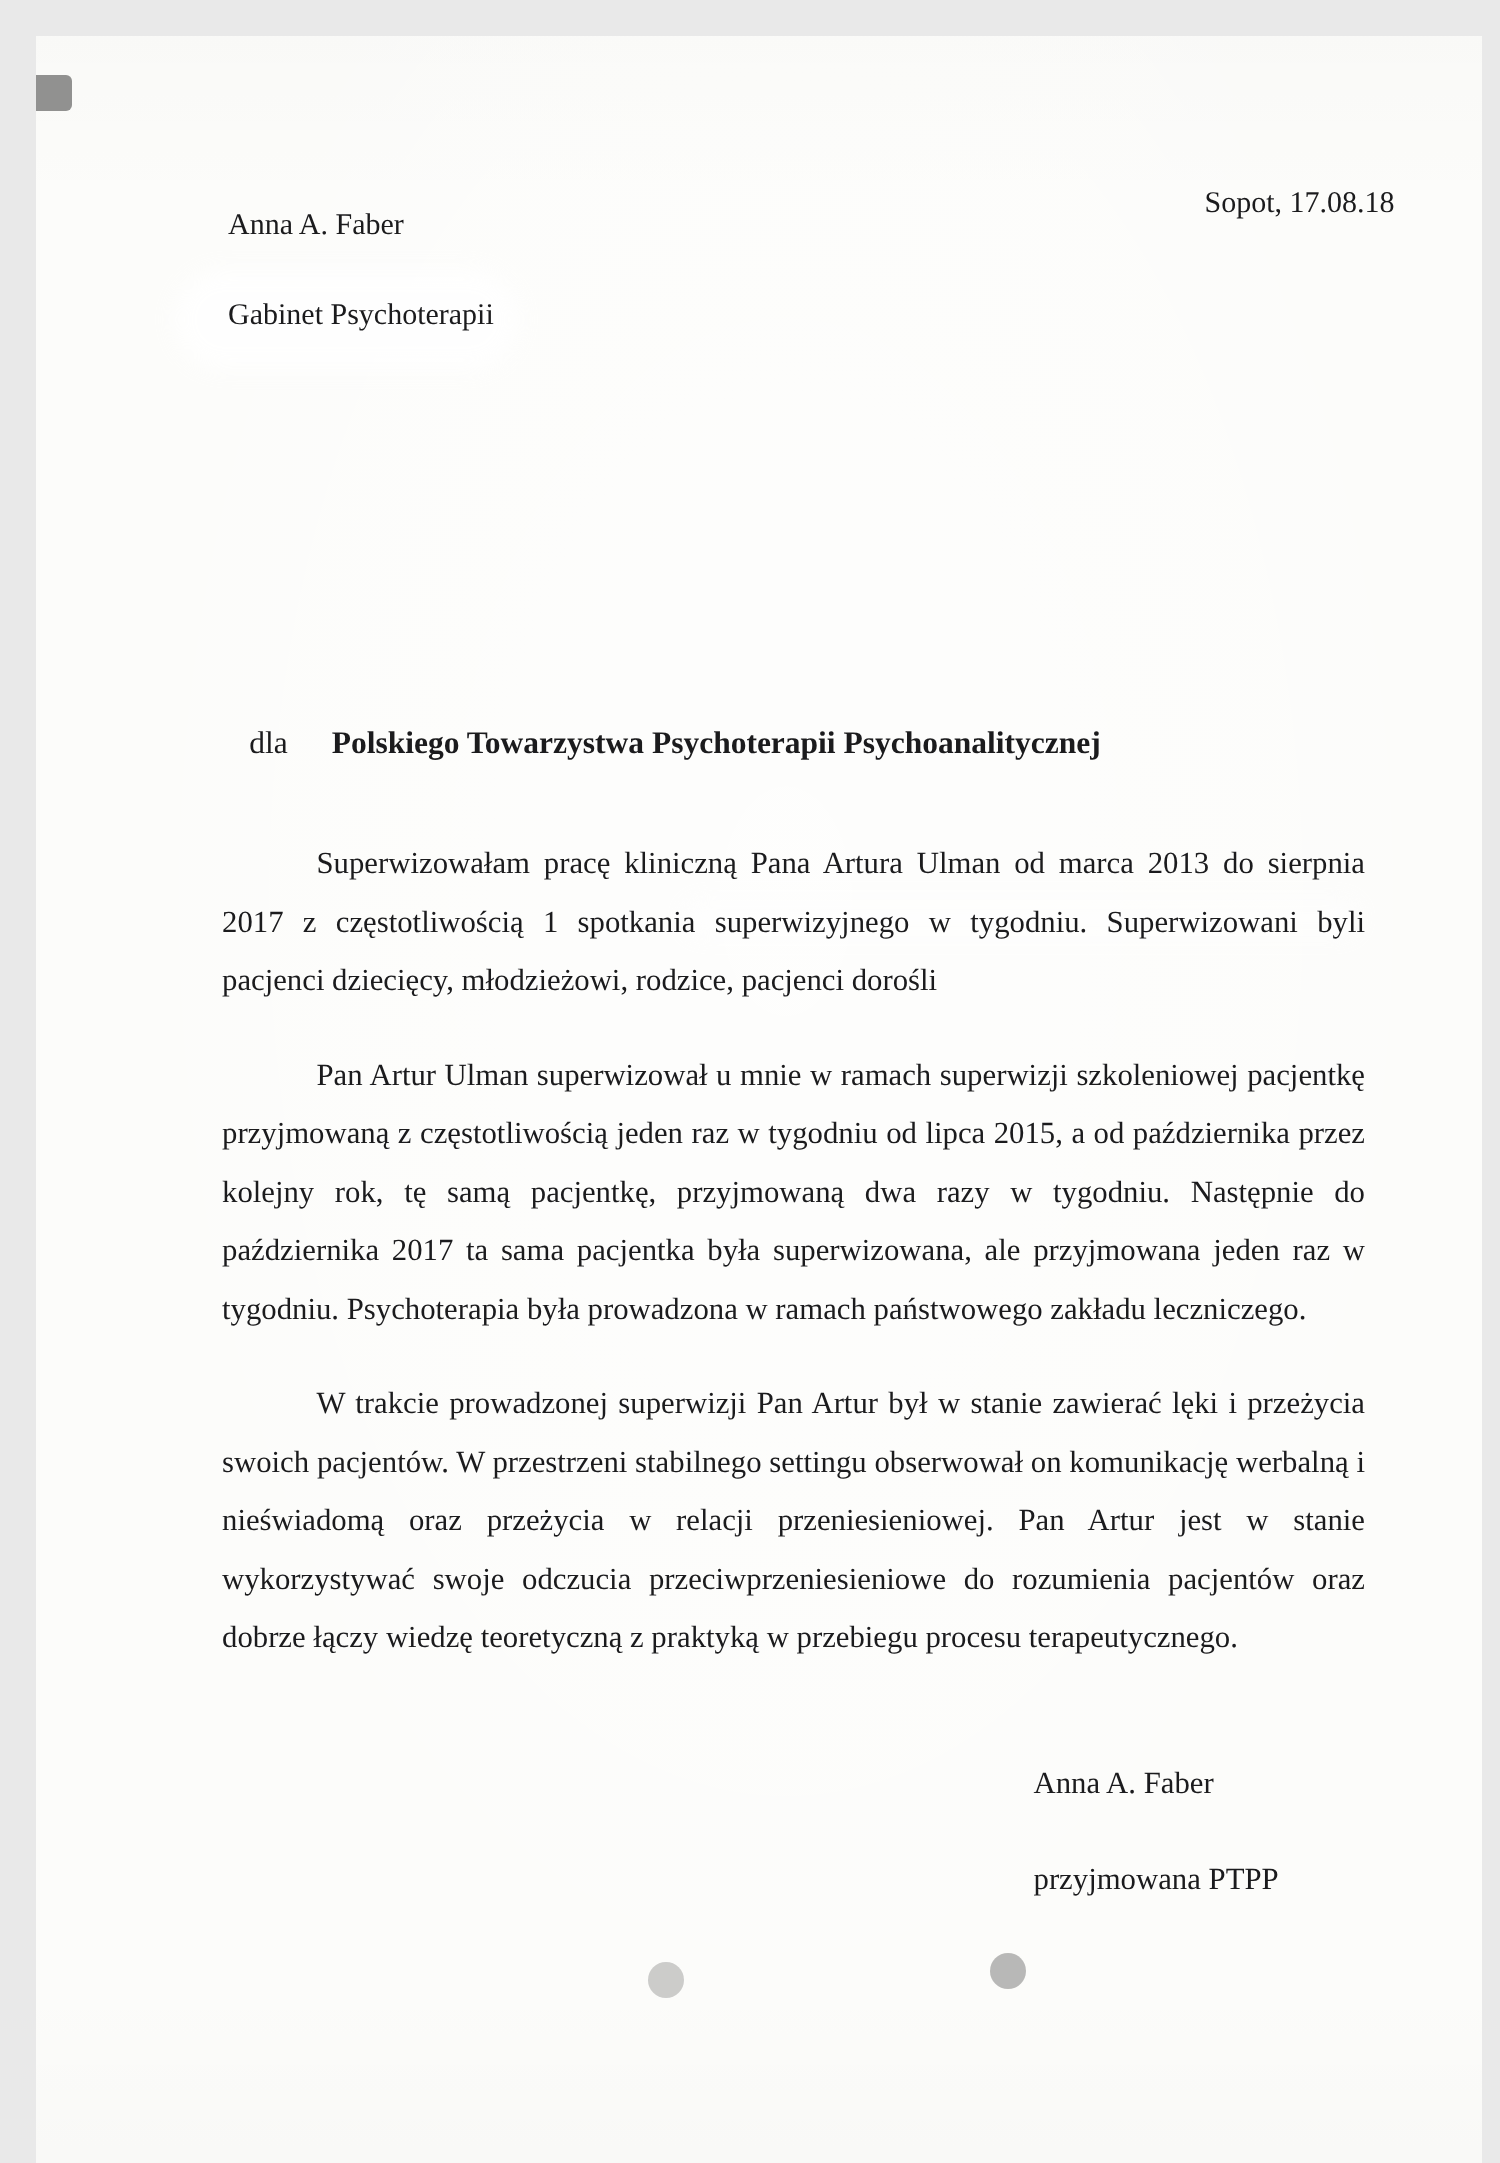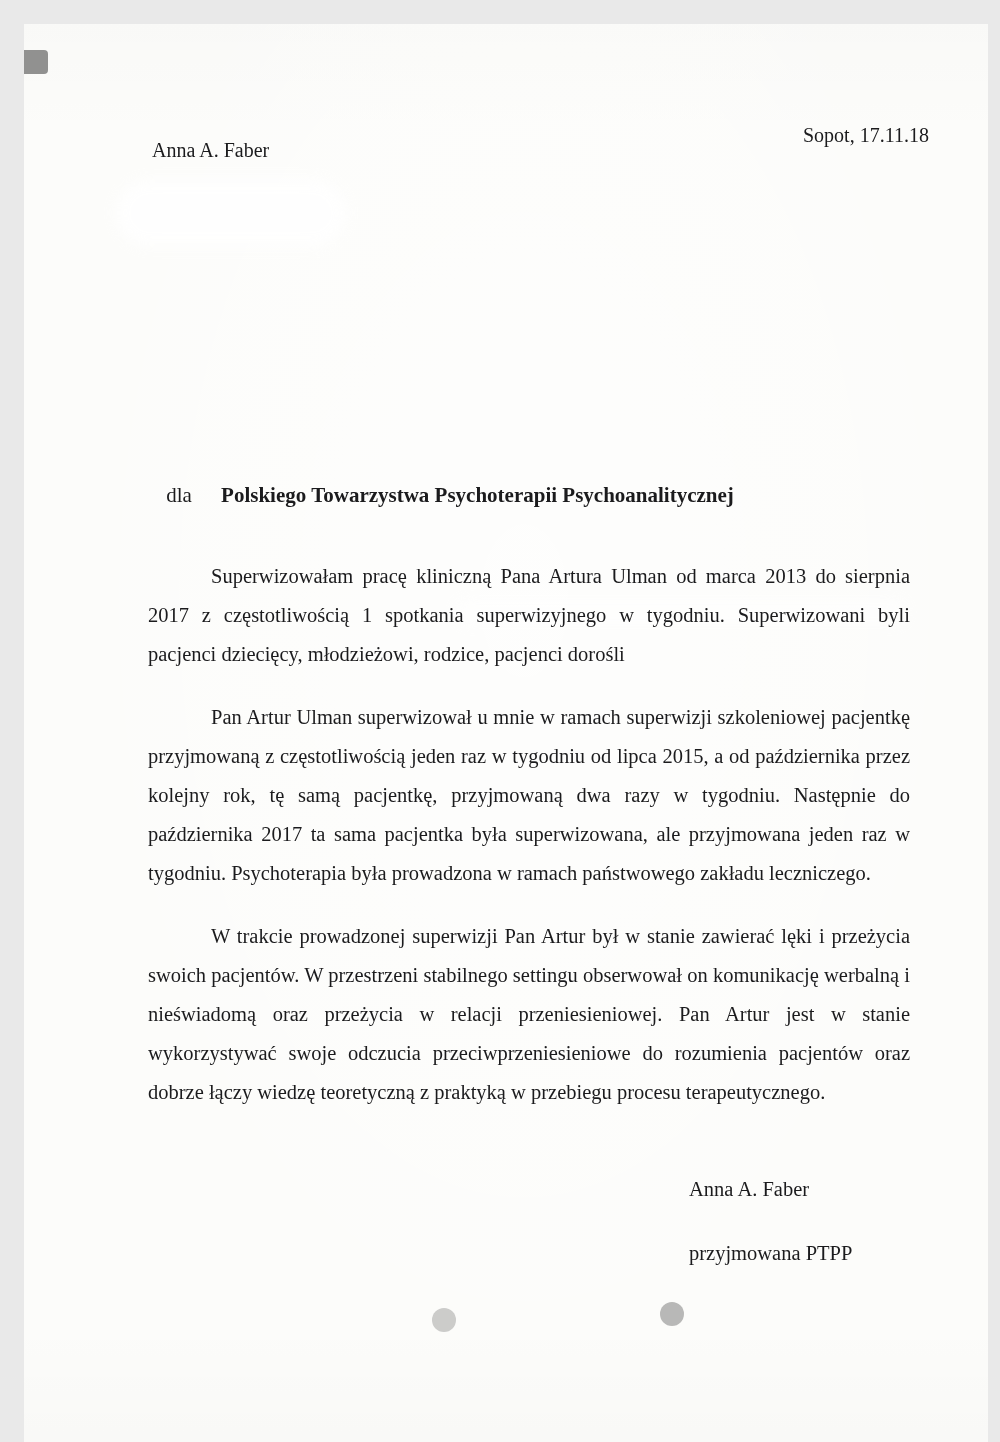--- a/index.html
+++ b/index.html
@@ -72,22 +72,23 @@
 <div class="page">
 
   <div class="erase erase-1"></div>
   <div class="erase erase-2"></div>
   <div class="speck speck-a"></div>
   <div class="speck speck-b"></div>
   <div class="speck speck-e"></div>
 
   <div class="sender">
     <div>Anna A. Faber</div>
+    <div>Gabinet Psychoterapii</div>
   </div>
-  <div class="place-date">Sopot, 17.11.18</div>
+  <div class="place-date">Sopot, 17.08.18</div>
 
   <div class="subtitle"><span>dla </span><span class="b">Polskiego Towarzystwa Psychoterapii Psychoanalitycznej</span></div>
 
   <div class="body-text">
     <p class="indent">Superwizowałam pracę kliniczną Pana Artura Ulman od marca 2013 do sierpnia 2017 z częstotliwością 1 spotkania superwizyjnego w tygodniu. Superwizowani byli pacjenci dziecięcy, młodzieżowi, rodzice, pacjenci dorośli</p>
     <p class="indent">Pan Artur Ulman superwizował u mnie w ramach superwizji szkoleniowej pacjentkę przyjmowaną z częstotliwością jeden raz w tygodniu od lipca 2015, a od października przez kolejny rok, tę samą pacjentkę, przyjmowaną dwa razy w tygodniu. Następnie do października 2017 ta sama pacjentka była superwizowana, ale przyjmowana jeden raz w tygodniu. Psychoterapia była prowadzona w ramach państwowego zakładu leczniczego.</p>
     <p class="indent">W trakcie prowadzonej superwizji Pan Artur był w stanie zawierać lęki i przeżycia swoich pacjentów. W przestrzeni stabilnego settingu obserwował on komunikację werbalną i nieświadomą oraz przeżycia w relacji przeniesieniowej. Pan Artur jest w stanie wykorzystywać swoje odczucia przeciwprzeniesieniowe do rozumienia pacjentów oraz dobrze łączy wiedzę teoretyczną z praktyką w przebiegu procesu terapeutycznego.</p>
   </div>
 
   <div class="signature">

